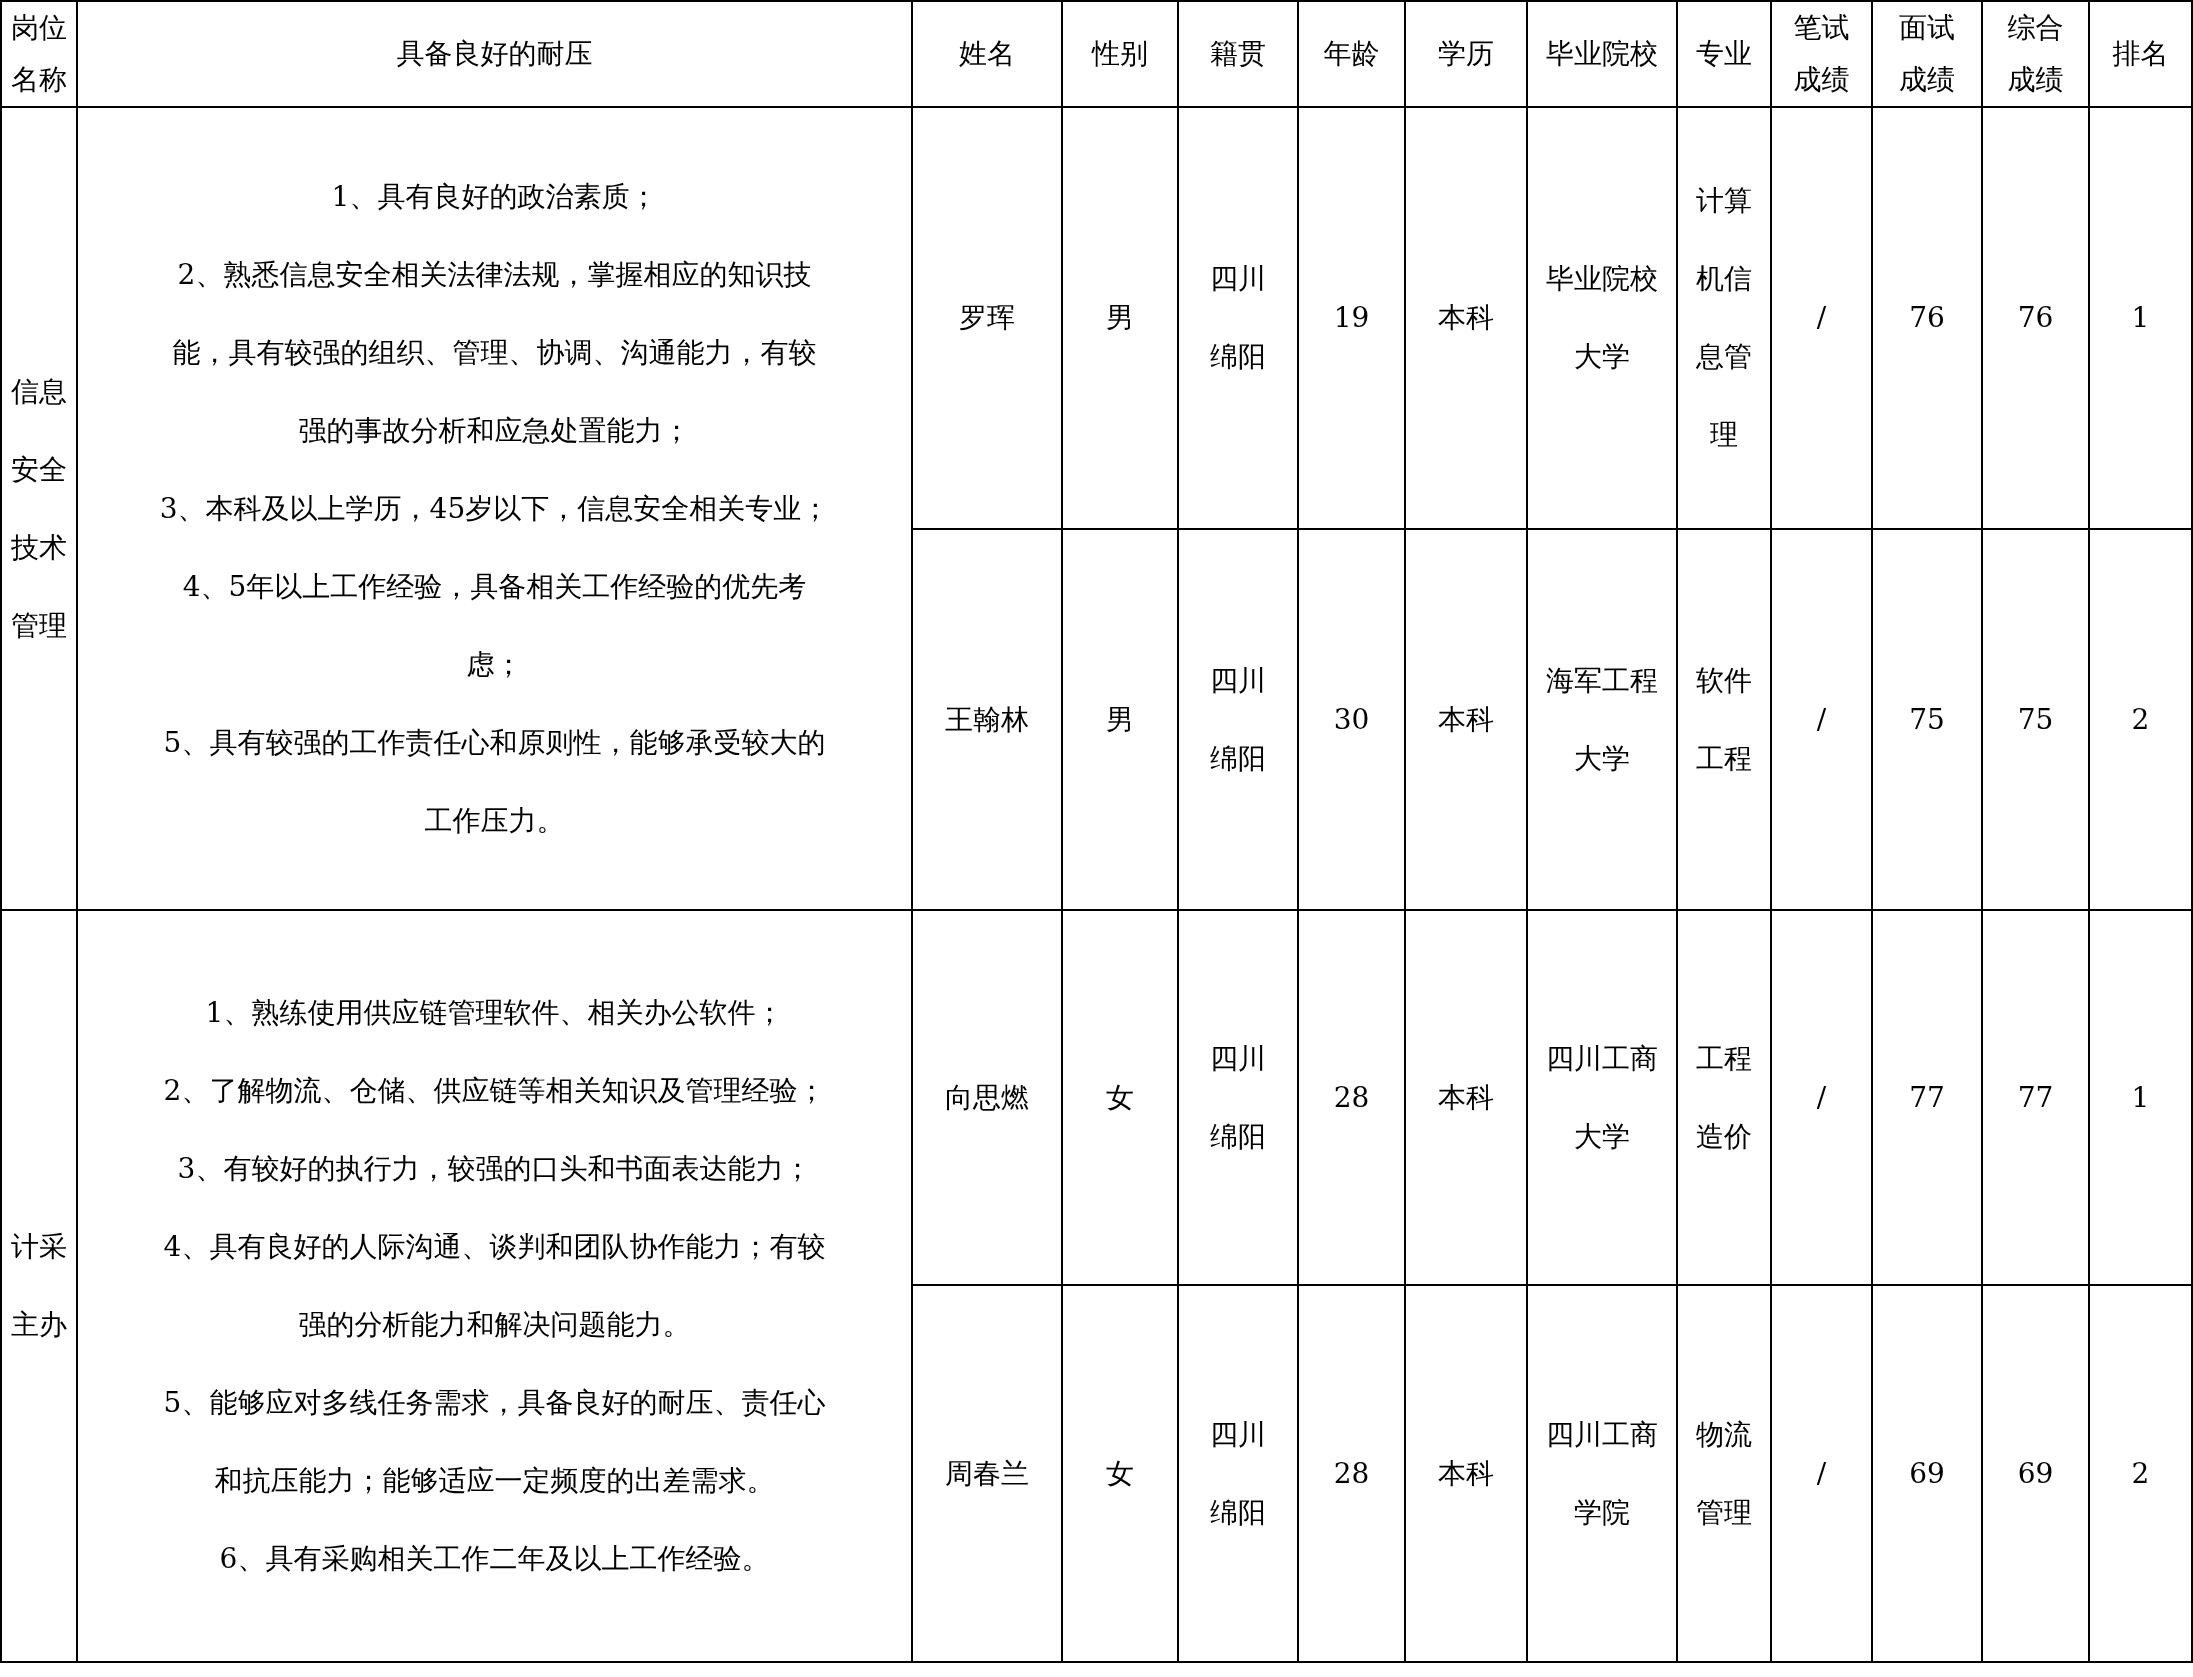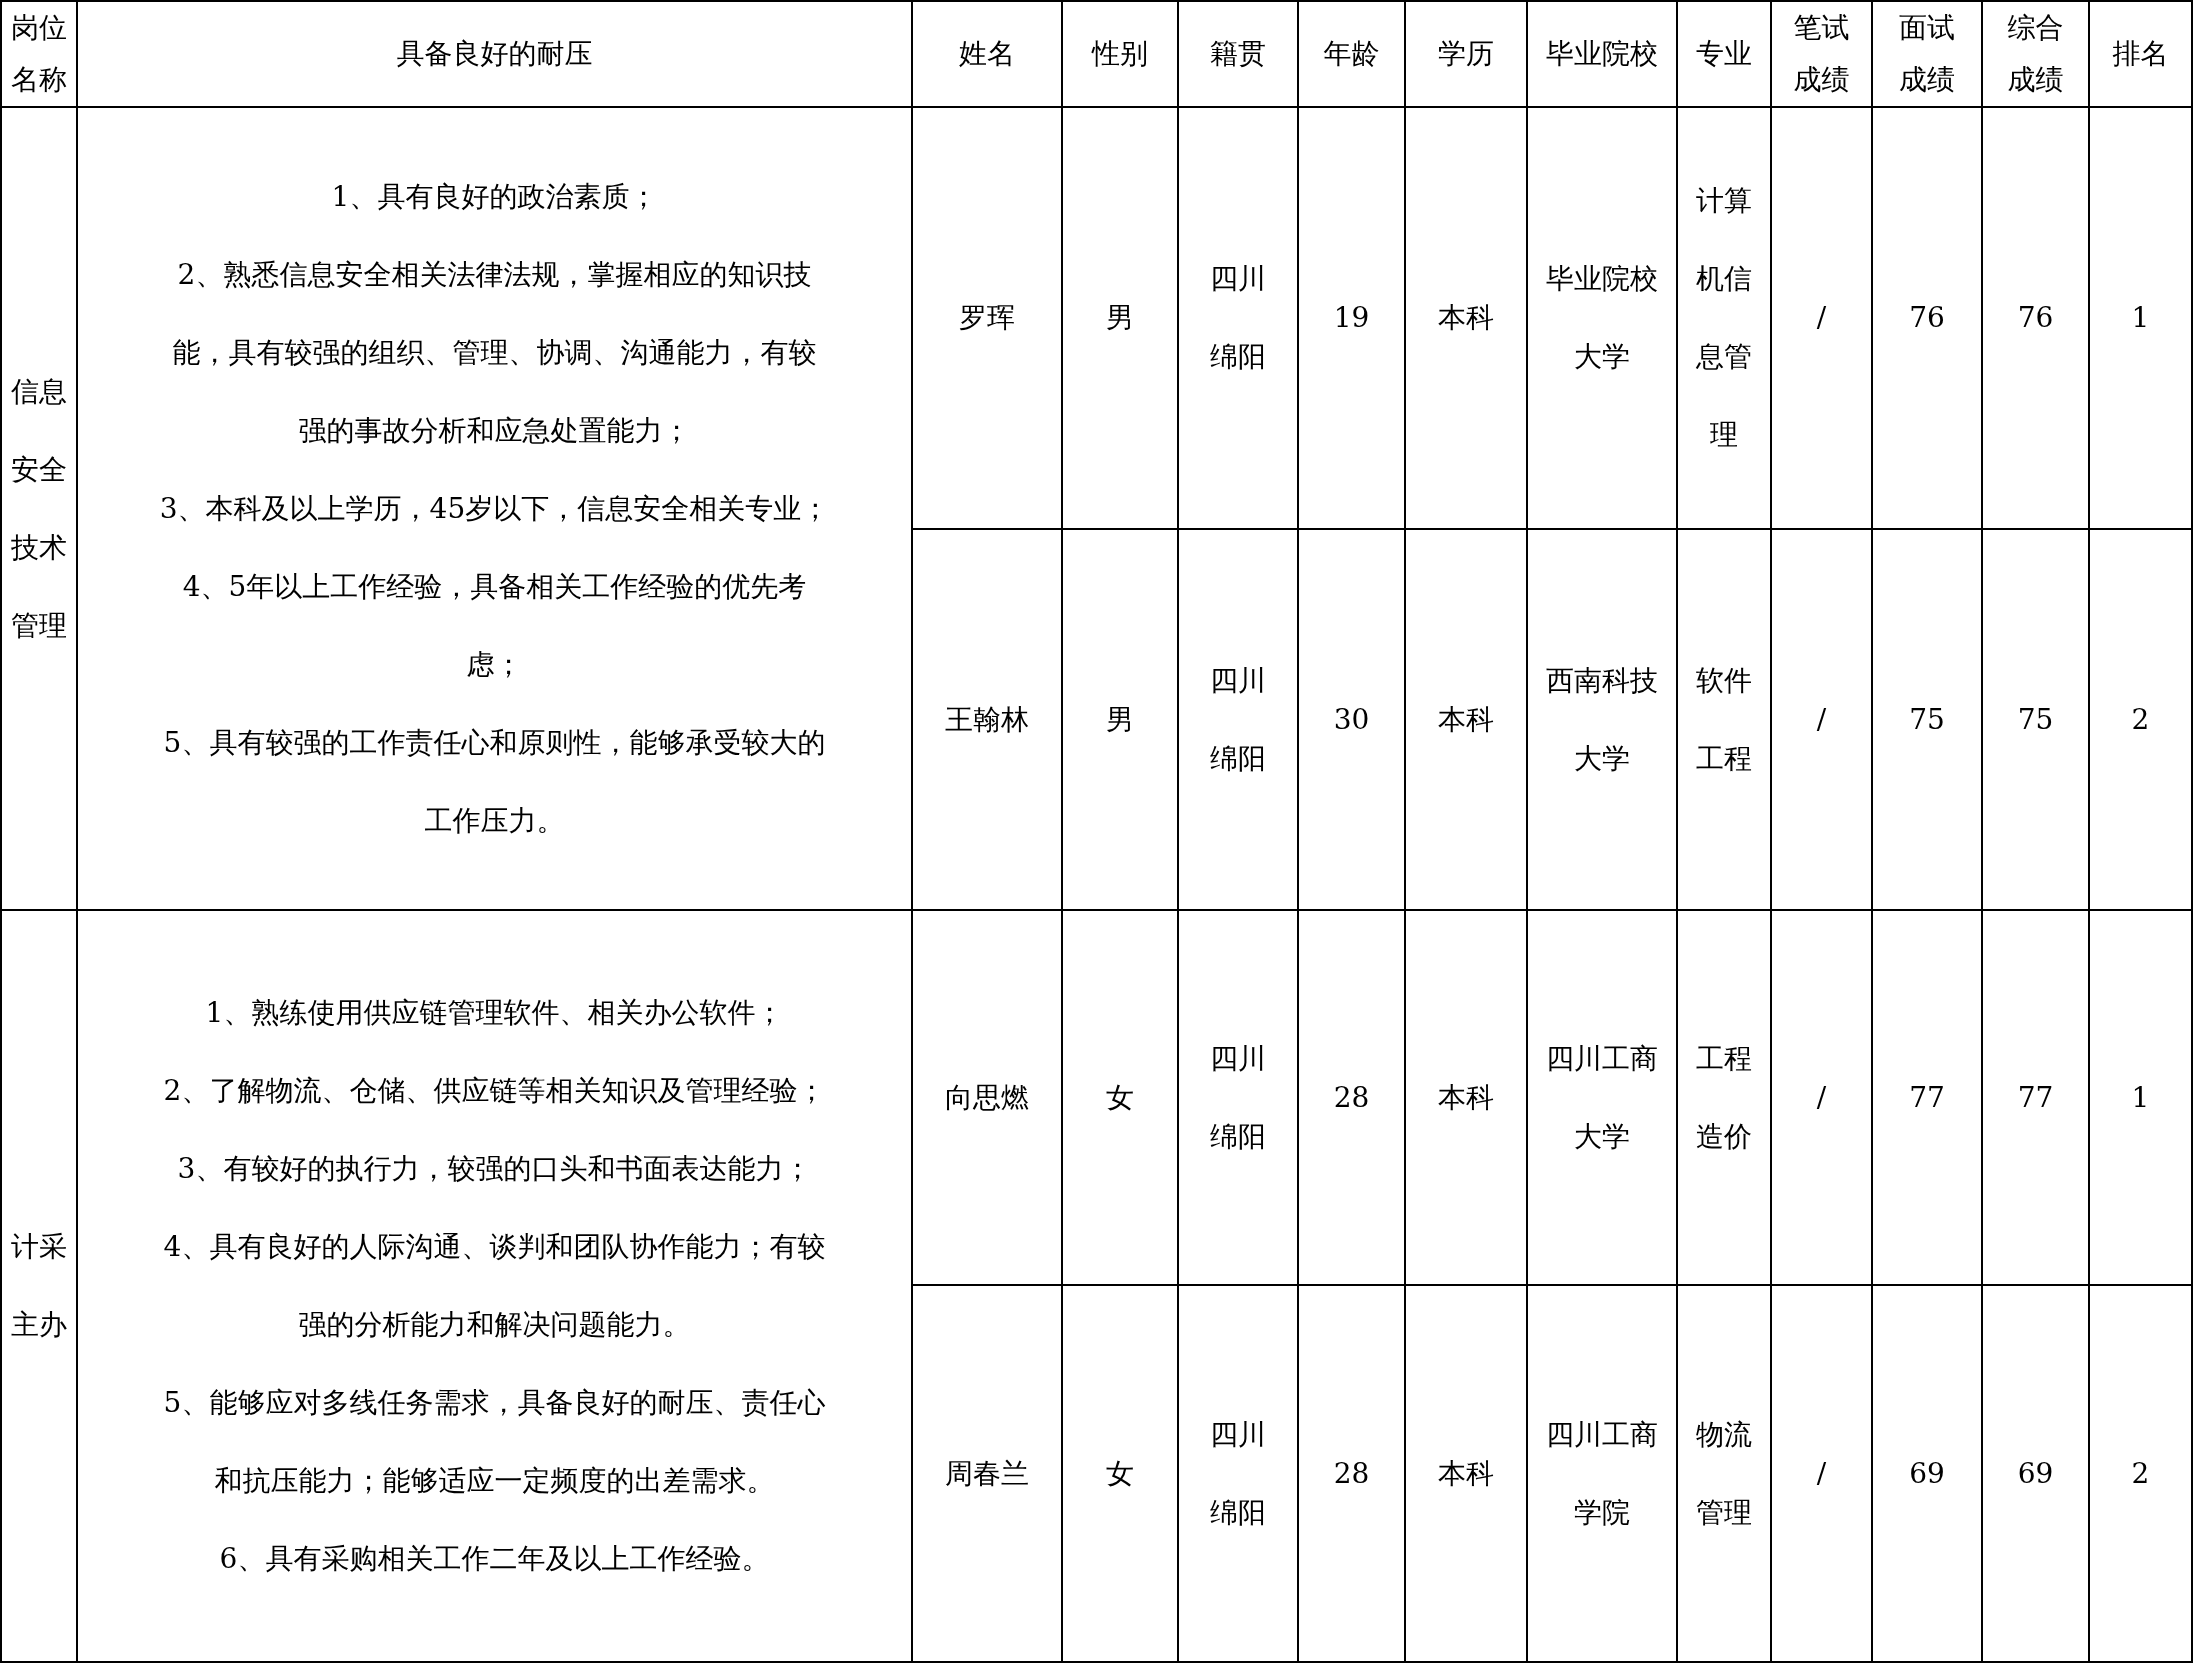--- a/index.html
+++ b/index.html
@@ -120,21 +120,21 @@
       <td>76</td>
       <td>1</td>
     </tr>
     <tr class="row-a2">
       <td>王翰林</td>
       <td>男</td>
       <td>四川
 绵阳</td>
       <td>30</td>
       <td>本科</td>
-      <td>西南科技
+      <td>海军工程
 大学</td>
       <td>软件
 工程</td>
       <td>/</td>
       <td>75</td>
       <td>75</td>
       <td>2</td>
     </tr>
     <tr class="row-b1">
       <td rowspan="2">计采

